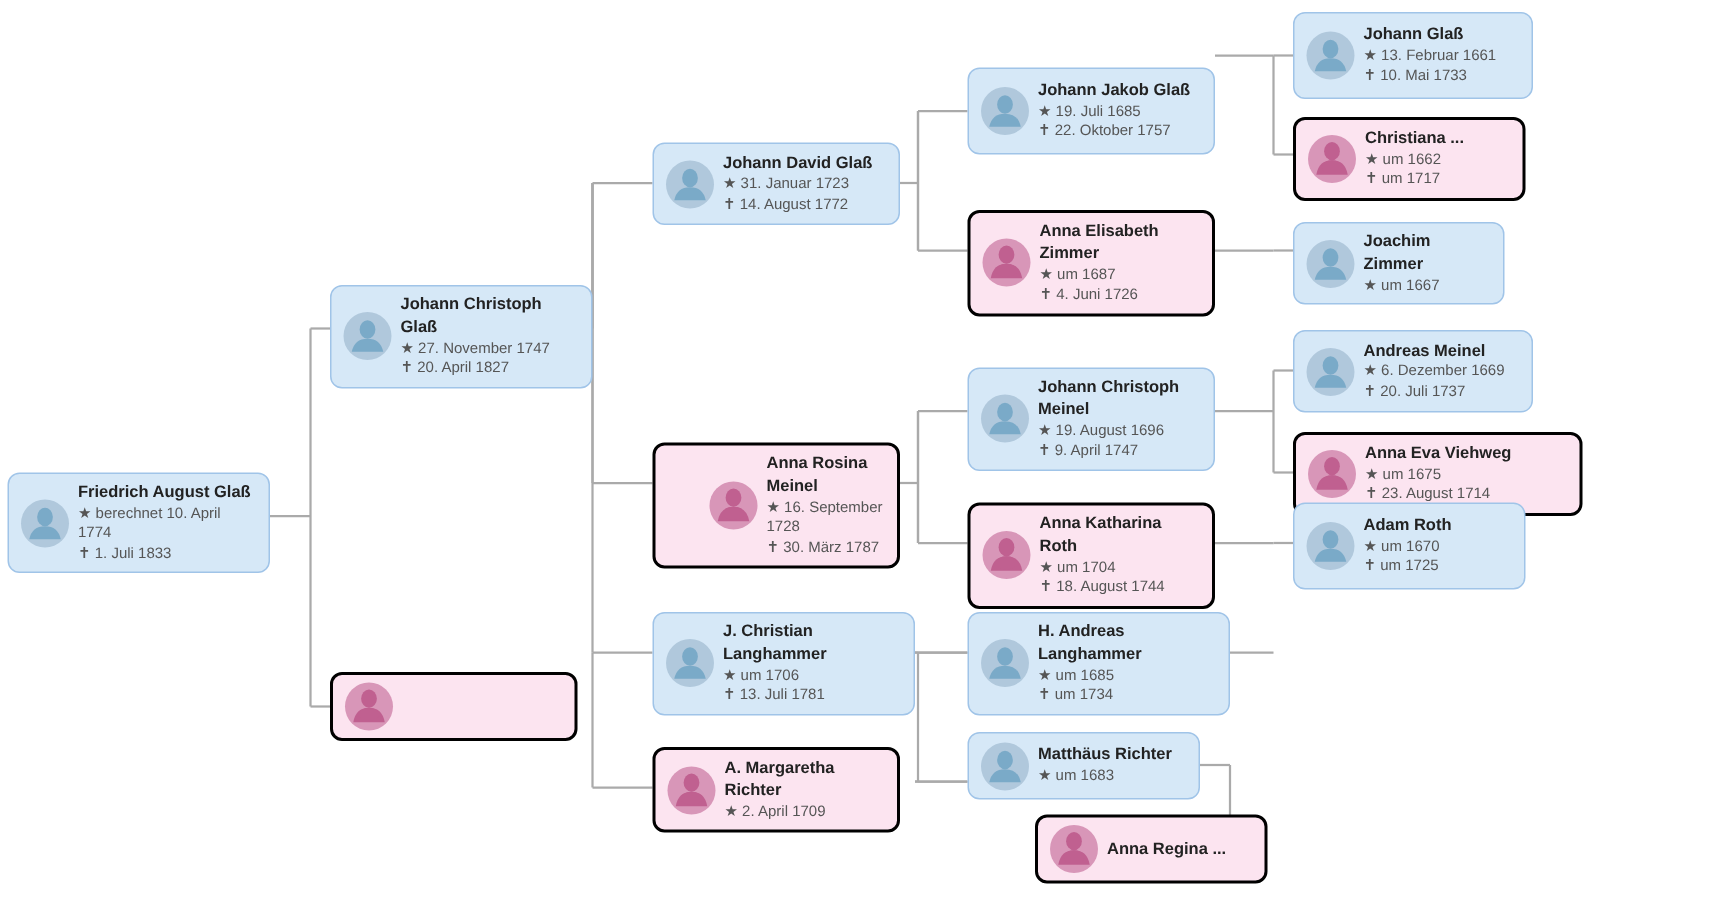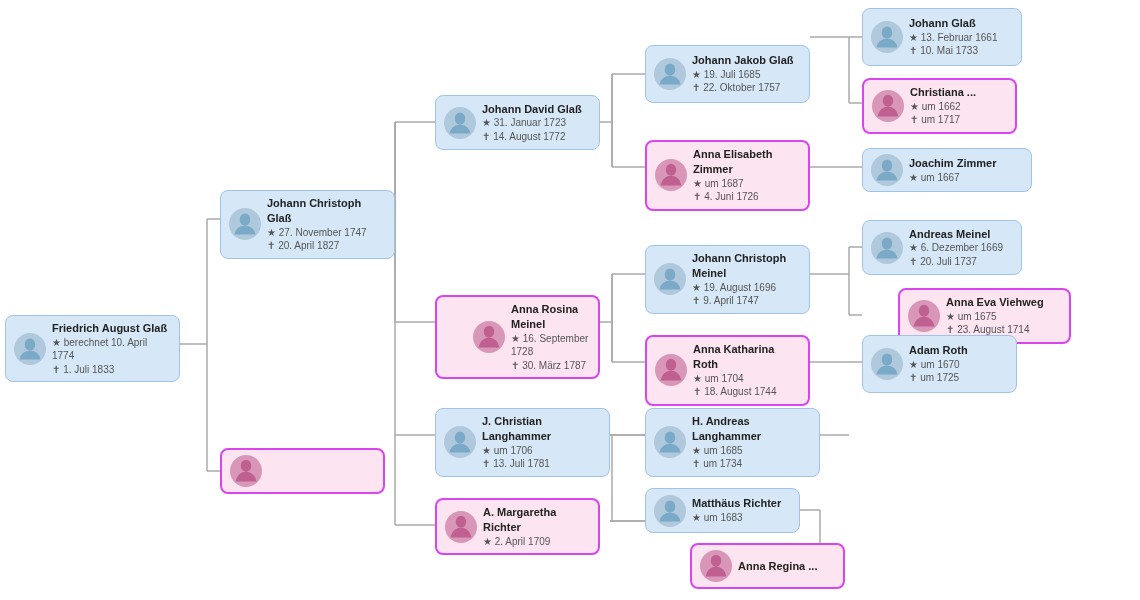--- a/index.html
+++ b/index.html
@@ -32,21 +32,21 @@
       padding: 5px 8px;
       gap: 6px;
       min-width: 0;
     }
     .person-card.male {
       background: #d6e8f7;
       border: 1.5px solid #a0c4e8;
     }
     .person-card.female {
       background: #fce4f0;
-      border: 2px solid #d946ef;
+      border: 2px solid #000000;
     }
     .avatar {
       width: 32px;
       height: 32px;
       flex-shrink: 0;
       border-radius: 50%;
       background: #b0c8dc;
       display: flex;
       align-items: center;
       justify-content: center;
@@ -357,21 +357,21 @@
     <path d="M4 28 Q6 17 16 17 Q26 17 28 28 Z" fill="#c06090"></path>
     <ellipse cx="16" cy="22" rx="8" ry="5" fill="#c06090"></ellipse>
   </svg>
       </div>
       <div class="person-info">
         <div class="person-name">Christiana ...</div>
         <div class="person-date">★ um 1662</div>
         <div class="person-date">✝ um 1717</div>
       </div>
     </div>
-    <div class="person-card male" style="left: 862px; top: 148px; width: 170px; min-height: 42px;">
+    <div class="person-card male" style="left: 862px; top: 148px; width: 141px; min-height: 42px;">
       <div class="avatar ">
         <svg viewBox="0 0 32 32" xmlns="http://www.w3.org/2000/svg">
     <ellipse cx="16" cy="11" rx="6" ry="7" fill="#7aaac8"></ellipse>
     <path d="M4 28 Q6 18 16 18 Q26 18 28 28 Z" fill="#7aaac8"></path>
   </svg>
       </div>
       <div class="person-info">
         <div class="person-name">Joachim Zimmer</div>
         <div class="person-date">★ um 1667</div>
       </div>
@@ -382,21 +382,21 @@
     <ellipse cx="16" cy="11" rx="6" ry="7" fill="#7aaac8"></ellipse>
     <path d="M4 28 Q6 18 16 18 Q26 18 28 28 Z" fill="#7aaac8"></path>
   </svg>
       </div>
       <div class="person-info">
         <div class="person-name">Andreas Meinel</div>
         <div class="person-date">★ 6. Dezember 1669</div>
         <div class="person-date">✝ 20. Juli 1737</div>
       </div>
     </div>
-    <div class="person-card female" style="left: 862px; top: 288px; width: 173px; min-height: 55px; margin-left: 36px;">
+    <div class="person-card female" style="left: 862px; top: 288px; width: 193px; min-height: 55px;">
       <div class="avatar female-avatar">
         <svg viewBox="0 0 32 32" xmlns="http://www.w3.org/2000/svg">
     <ellipse cx="16" cy="10" rx="6" ry="7" fill="#c06090"></ellipse>
     <path d="M4 28 Q6 17 16 17 Q26 17 28 28 Z" fill="#c06090"></path>
     <ellipse cx="16" cy="22" rx="8" ry="5" fill="#c06090"></ellipse>
   </svg>
       </div>
       <div class="person-info">
         <div class="person-name">Anna Eva Viehweg</div>
         <div class="person-date">★ um 1675</div>

